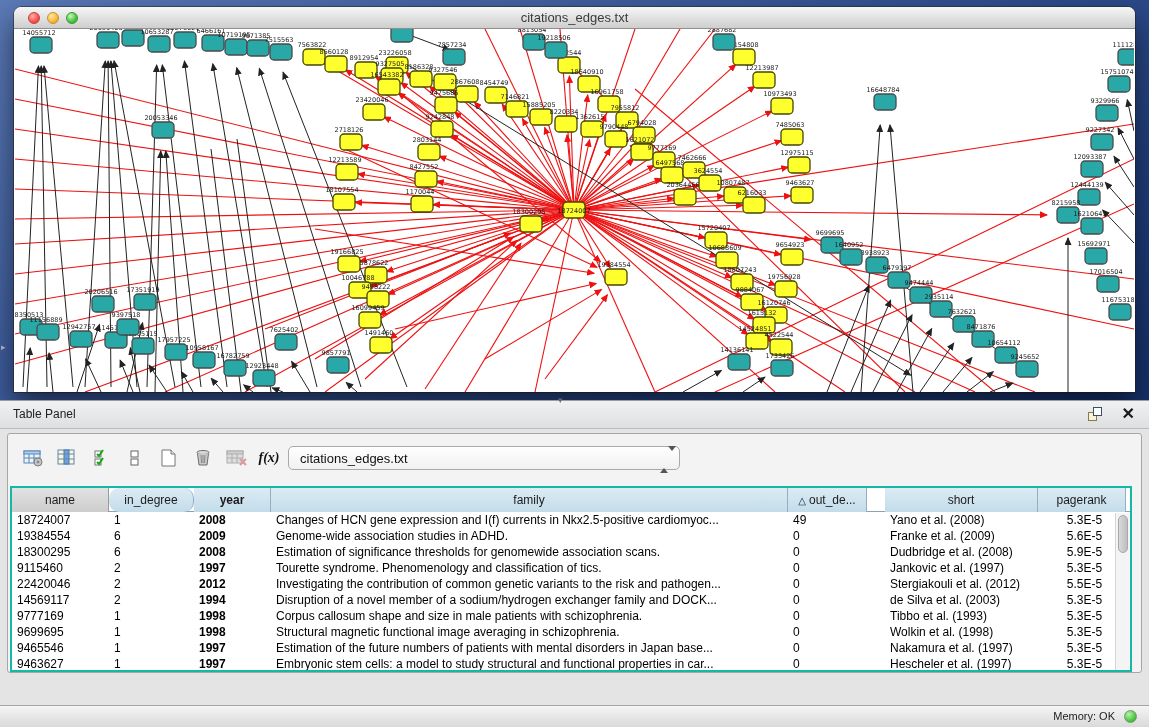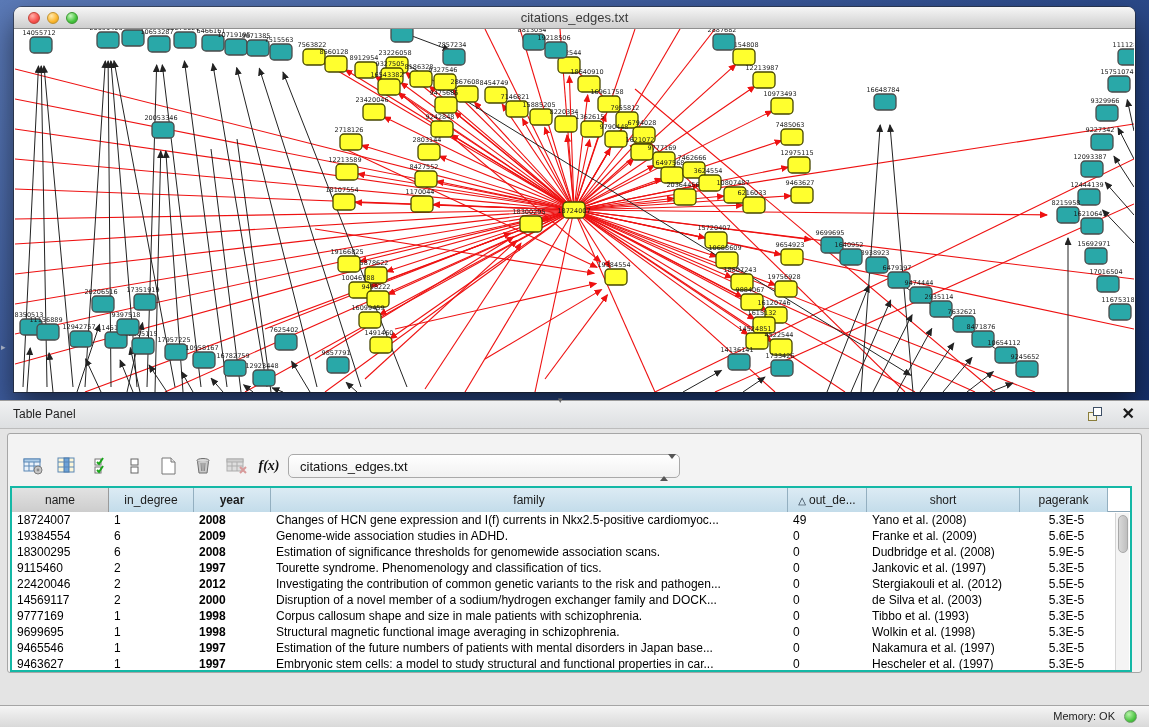--- a/index.html
+++ b/index.html
@@ -34,21 +34,21 @@
   #splitter-grip { position:absolute; left:558px; top:-6px; color:#666; font-size:9px; }
   #float-icon { position:absolute; right:46px; top:6px; width:16px; height:16px; }
   #float-icon .sq1 { position:absolute; left:1px; top:5px; width:9px; height:9px; border:1.5px solid #8a7d3a; background:#f5f2e2;}
   #float-icon .sq2 { position:absolute; left:6px; top:0; width:9px; height:9px; border:1.5px solid #3d4f66; background:#fff;}
   #close-icon { position:absolute; right:14px; top:3px; font-size:16px; font-weight:bold; color:#1a1a1a; }
 
   #inner-box { position:absolute; left:7px; top:32px; width:1135px; height:240px;
     background:#f3f3f3; border:1px solid #a6a6a6; border-radius:3px; }
 
   
-  #toolbar { position:absolute; left:0; top:8px; width:100%; height:50px;padding-left:24px; }
+  #toolbar { position:absolute; left:0; top:0; width:100%; height:50px;padding-left:24px; }
   .tb-btn { position:absolute; top:11px; width:26px; height:26px; border:none; background:transparent; cursor:default; }
   .tb-btn svg { display:block; margin:auto; }
   .fx { font-family:"Liberation Serif", serif; font-style:italic; font-weight:bold; font-size:14px; color:#111; }
   #combo { position:absolute; left:280px; top:12px; width:392px; height:24px;
     background:linear-gradient(#ffffff,#f1f1f1); border:1px solid #a9a9a9; border-radius:5px; }
   #combo-value { position:absolute; left:11px; top:4px; font-size:13px; color:#111; }
   #combo-arrows { position:absolute; right:10px; top:4px; width:9px; height:16px; }
   #combo-arrows .up { width:0; height:0; border-left:4px solid transparent; border-right:4px solid transparent;
      border-bottom:5px solid #555; margin-bottom:3px; }
   #combo-arrows .dn { width:0; height:0; border-left:4px solid transparent; border-right:4px solid transparent;
@@ -58,21 +58,21 @@
   #table-area { position:absolute; left:2px; top:52px; width:1122px; height:186px;
     background:#fff; border:2px solid #14b8a6; overflow:hidden; }
   #thead { display:flex; height:24px; border-bottom:1px solid #8aa4b5; }
   .hcell { height:24px; line-height:24px; font-size:12px; color:#1b1b1b; text-align:center;
     background:linear-gradient(#dcebf4,#c3dcea); border-right:1px solid #93afc0; overflow:hidden; white-space:nowrap; }
   .hcell.gray { background:linear-gradient(#e2e2e2,#cdcdcd); border-right:1px solid #9a9a9a; }
   .sort-tri { font-size:10px; color:#123; margin-right:3px; }
   #tbody .trow { display:flex; height:16px; line-height:16px; background:#fff; }
   .tcell { font-size:12px; color:#000; padding-left:5px; overflow:hidden; white-space:nowrap;
     text-overflow:ellipsis; }
-  .c0{width:97px;} .c1{width:85px;} .c2{width:77px;font-weight:bold;} .c3{width:517px;} .c4{width:79px;} .c5{width:153px;} .c6{width:88px;text-align:center;}
+  .c0{width:97px;} .c1{width:85px;border-radius:10px;} .c2{width:77px;font-weight:bold;} .c3{width:517px;} .c4{width:79px;} .c5{width:153px;margin-left:18px;} .c6{width:88px;text-align:center;}
   #vscroll { position:absolute; right:1px; top:25px; width:14px; height:160px;
     background:#f4f4f4; border-left:1px solid #d5d5d5; }
   #vthumb { position:absolute; left:2px; top:2px; width:10px; height:38px;
     background:linear-gradient(90deg,#d9d9d9,#bfbfbf); border:1px solid #a8a8a8; border-radius:5px; }
 
   
   #tabs { position:absolute; left:0; right:0; top:273px; height:22px; text-align:center; }
   #tabs-inner { display:inline-flex; border:1px solid #8f8f8f; border-radius:5px; overflow:hidden;
     box-shadow:0 1px 1px rgba(255,255,255,.7); }
   .tab { padding:0 16px; height:20px; line-height:20px; font-size:12.5px; color:#151515;
@@ -870,21 +870,21 @@
               <div class="tcell c1">2</div>
               <div class="tcell c2">2012</div>
               <div class="tcell c3">Investigating the contribution of common genetic variants to the risk and pathogen...</div>
               <div class="tcell c4">0</div>
               <div class="tcell c5">Stergiakouli et al. (2012)</div>
               <div class="tcell c6">5.5E-5</div>
             </div>
             <div class="trow">
               <div class="tcell c0">14569117</div>
               <div class="tcell c1">2</div>
-              <div class="tcell c2">2000</div>
+              <div class="tcell c2">1994</div>
               <div class="tcell c3">Disruption of a novel member of a sodium/hydrogen exchanger family and DOCK...</div>
               <div class="tcell c4">0</div>
               <div class="tcell c5">de Silva et al. (2003)</div>
               <div class="tcell c6">5.3E-5</div>
             </div>
             <div class="trow">
               <div class="tcell c0">9777169</div>
               <div class="tcell c1">1</div>
               <div class="tcell c2">1998</div>
               <div class="tcell c3">Corpus callosum shape and size in male patients with schizophrenia.</div>

